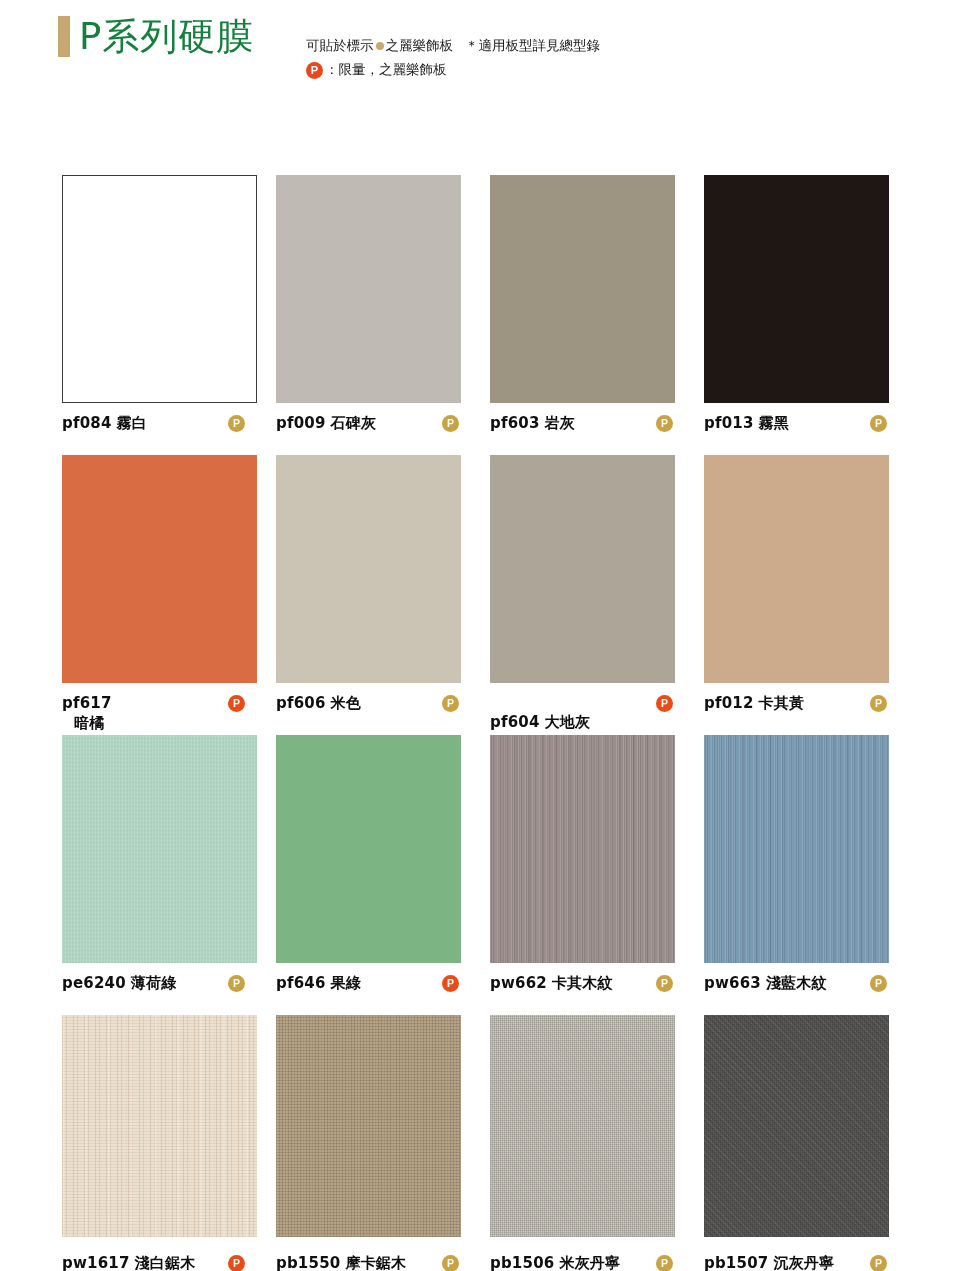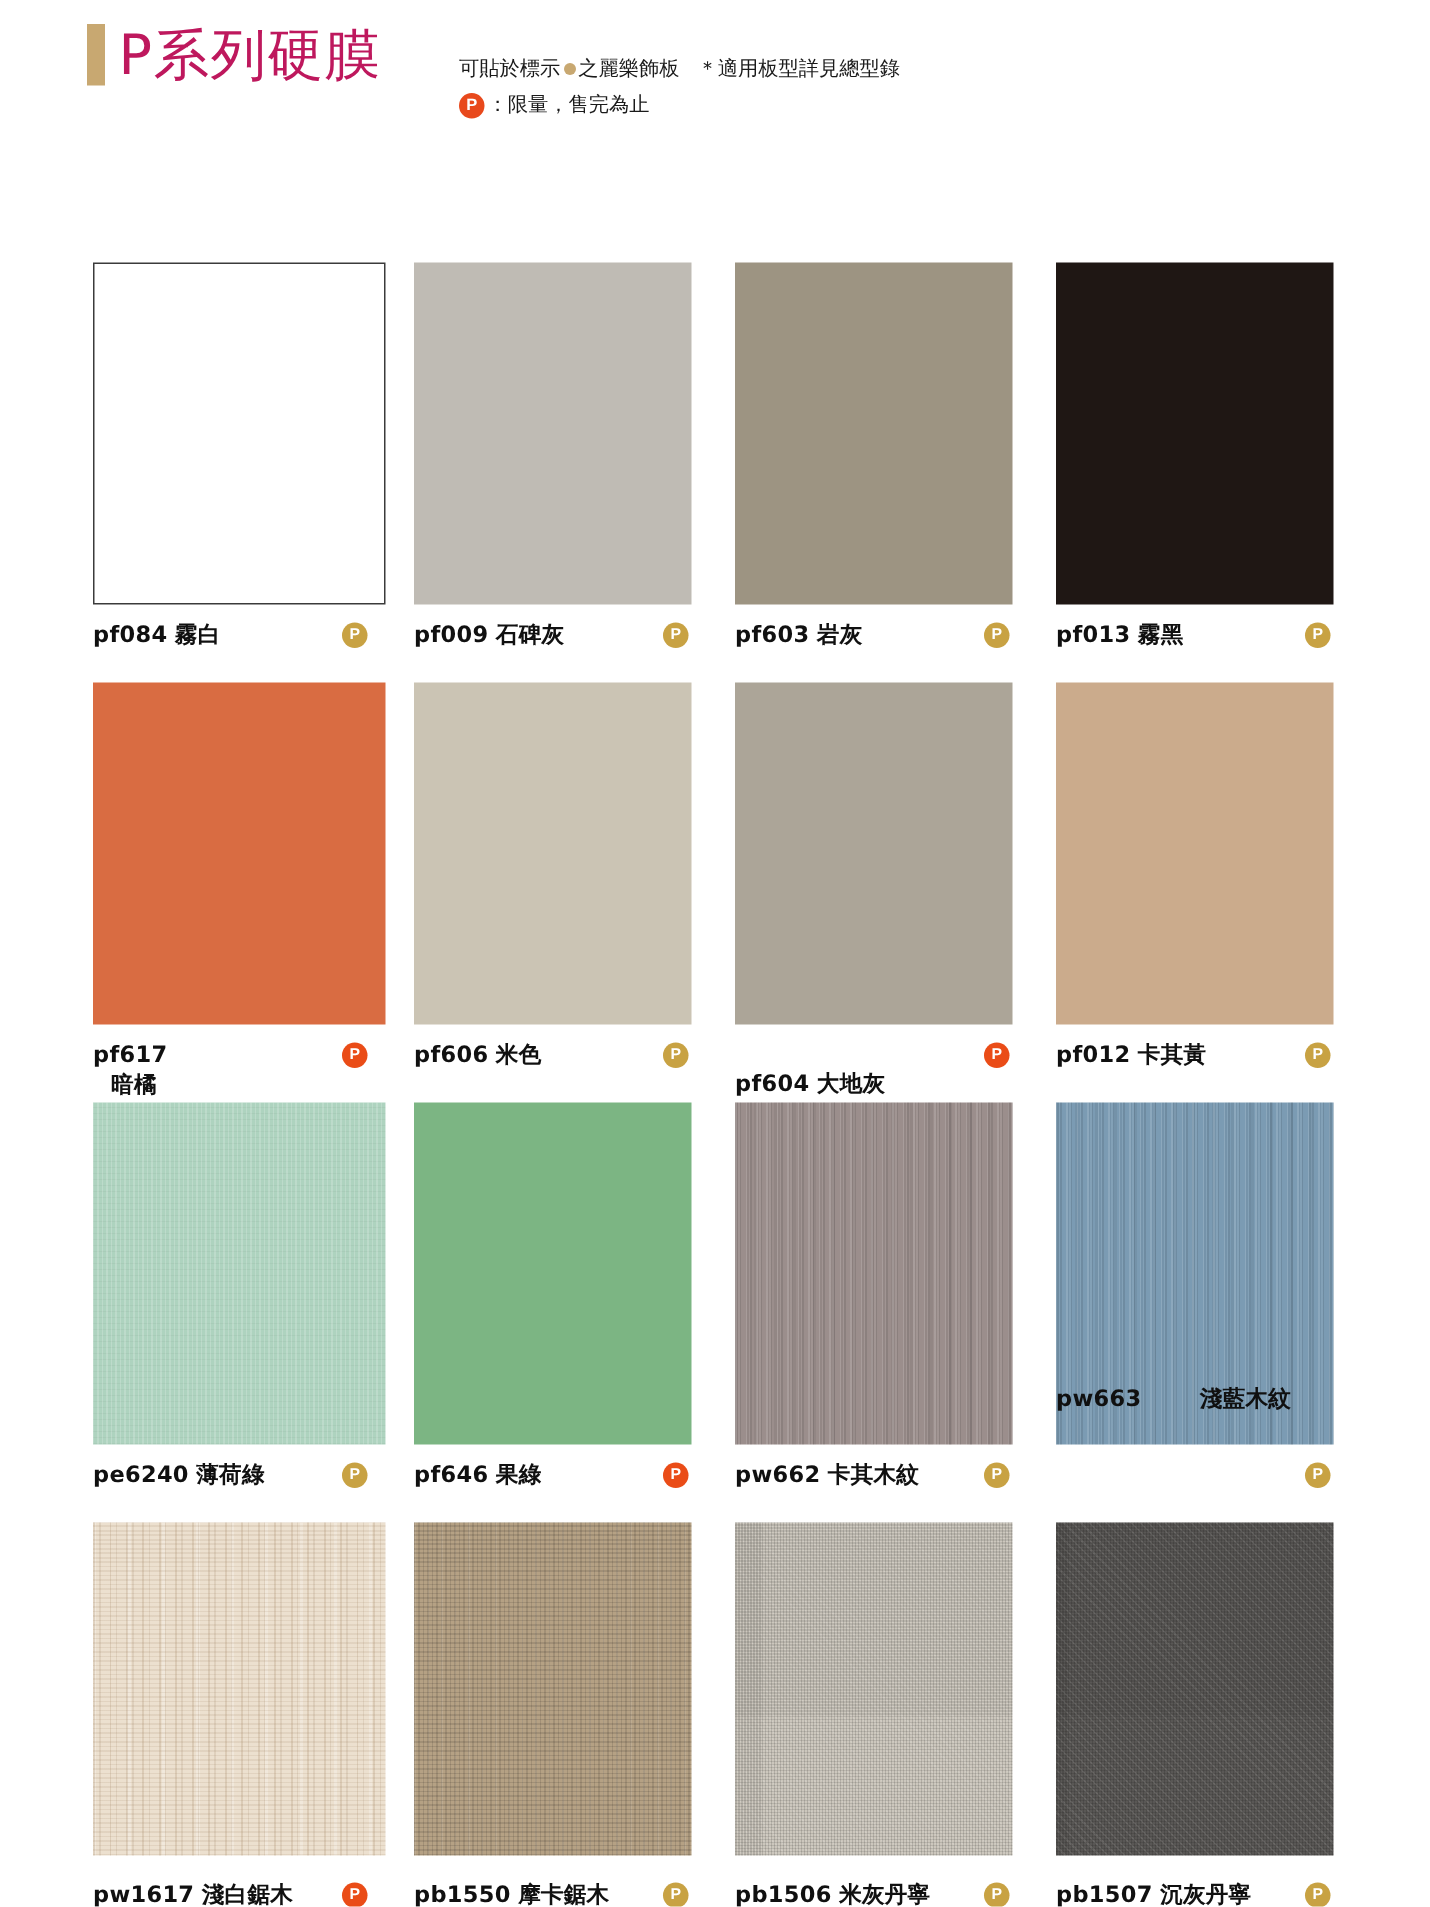--- a/index.html
+++ b/index.html
@@ -17,21 +17,21 @@
 
   .title-wrap {
     position:absolute; left:58px; top:16px;
     display:flex; align-items:center; gap:9px;
   }
   .title-bar {
     width:12px; height:41px; background:#c8a871; flex:none;
   }
   .title-text {
     font-size:37px; font-weight:400; letter-spacing:1px;
-    line-height:41px; color:#be185d; white-space:nowrap;
+    line-height:41px; color:#15803d; white-space:nowrap;
     font-family:"DejaVu Sans","Liberation Sans",sans-serif;
   }
 
   .header-notes { position:absolute; left:306px; top:36px; }
   .note-line1 {
     font-size:13.5px; line-height:20px; color:#1a1a1a; white-space:nowrap;
     display:flex; align-items:center;
   }
   .note-dot {
     display:inline-block; width:8px; height:8px; border-radius:50%;
@@ -96,21 +96,21 @@
   <div class="header-notes">
     <div class="note-line1">
       <span>可貼於標示</span>
       <span class="note-dot"></span>
       <span>之麗樂飾板</span>
       <span class="note-gap"></span>
       <span>＊適用板型詳見總型錄</span>
     </div>
     <div class="note-line2">
       <span class="note-badge">P</span>
-      <span>：限量，售完為止</span>
+      <span>：限量，之麗樂飾板</span>
     </div>
   </div>
 
 </div>
 
 <div class="grid">
     <div class="cell" style="left: 62px; top: 175px; width: 195px; height: 228px;">
       <div class="swatch bordered" style="background: rgb(255, 255, 255);"></div>
     </div>
     <div class="cell-label" style="left: 62px; top: 413px; width: auto;">
@@ -194,21 +194,21 @@
       <div class="swatch" style="background: repeating-linear-gradient(90deg, rgba(255, 255, 255, 0.13) 0px, rgba(255, 255, 255, 0.13) 1px, rgba(0, 0, 0, 0.05) 1px, rgba(0, 0, 0, 0.05) 2px, rgba(255, 255, 255, 0.06) 2px, rgba(255, 255, 255, 0.06) 3px, rgba(0, 0, 0, 0.1) 3px, rgba(0, 0, 0, 0.1) 4px, transparent 4px, transparent 7px), repeating-linear-gradient(90deg, rgba(0, 0, 0, 0.06) 0px, rgba(0, 0, 0, 0.06) 2px, transparent 2px, transparent 13px), rgb(155, 142, 140);"></div>
     </div>
     <div class="cell-label" style="left: 490px; top: 973px; width: auto; align-items: flex-end;">
       <span class="label-code">pw662</span>
       <span class="label-name">卡其木紋</span>
     </div>
     <div class="p-badge tan" style="left: 656px; top: 975px;">P</div>
     <div class="cell" style="left: 704px; top: 735px; width: 185px; height: 228px;">
       <div class="swatch" style="background: repeating-linear-gradient(90deg, rgba(255, 255, 255, 0.13) 0px, rgba(255, 255, 255, 0.13) 1px, rgba(0, 0, 0, 0.05) 1px, rgba(0, 0, 0, 0.05) 2px, rgba(255, 255, 255, 0.06) 2px, rgba(255, 255, 255, 0.06) 3px, rgba(0, 0, 0, 0.1) 3px, rgba(0, 0, 0, 0.1) 4px, transparent 4px, transparent 7px), repeating-linear-gradient(90deg, rgba(0, 0, 0, 0.06) 0px, rgba(0, 0, 0, 0.06) 2px, transparent 2px, transparent 13px), rgb(123, 155, 179);"></div>
     </div>
-    <div class="cell-label" style="left: 704px; top: 922px; width: auto; gap: 34px;">
+    <div class="cell-label" style="left: 704px; top: 973px; width: auto;">
       <span class="label-code">pw663</span>
       <span class="label-name">淺藍木紋</span>
     </div>
     <div class="p-badge tan" style="left: 870px; top: 975px;">P</div>
     <div class="cell" style="left: 62px; top: 1015px; width: 195px; height: 222px;">
       <div class="swatch" style="background: repeating-linear-gradient(90deg, rgba(160, 130, 95, 0.22) 0px, rgba(160, 130, 95, 0.22) 1px, transparent 1px, transparent 4px, rgba(140, 110, 78, 0.14) 4px, rgba(140, 110, 78, 0.14) 5px, transparent 5px, transparent 11px), repeating-linear-gradient(0deg, rgba(150, 120, 88, 0.13) 0px, rgba(150, 120, 88, 0.13) 1px, transparent 1px, transparent 3px), repeating-linear-gradient(90deg, rgba(255, 255, 255, 0.25) 0px, rgba(255, 255, 255, 0.25) 2px, transparent 2px, transparent 23px), rgb(236, 224, 207);"></div>
     </div>
     <div class="cell-label" style="left: 62px; top: 1253px; width: auto;">
       <span class="label-code">pw1617</span>
       <span class="label-name">淺白鋸木</span>

